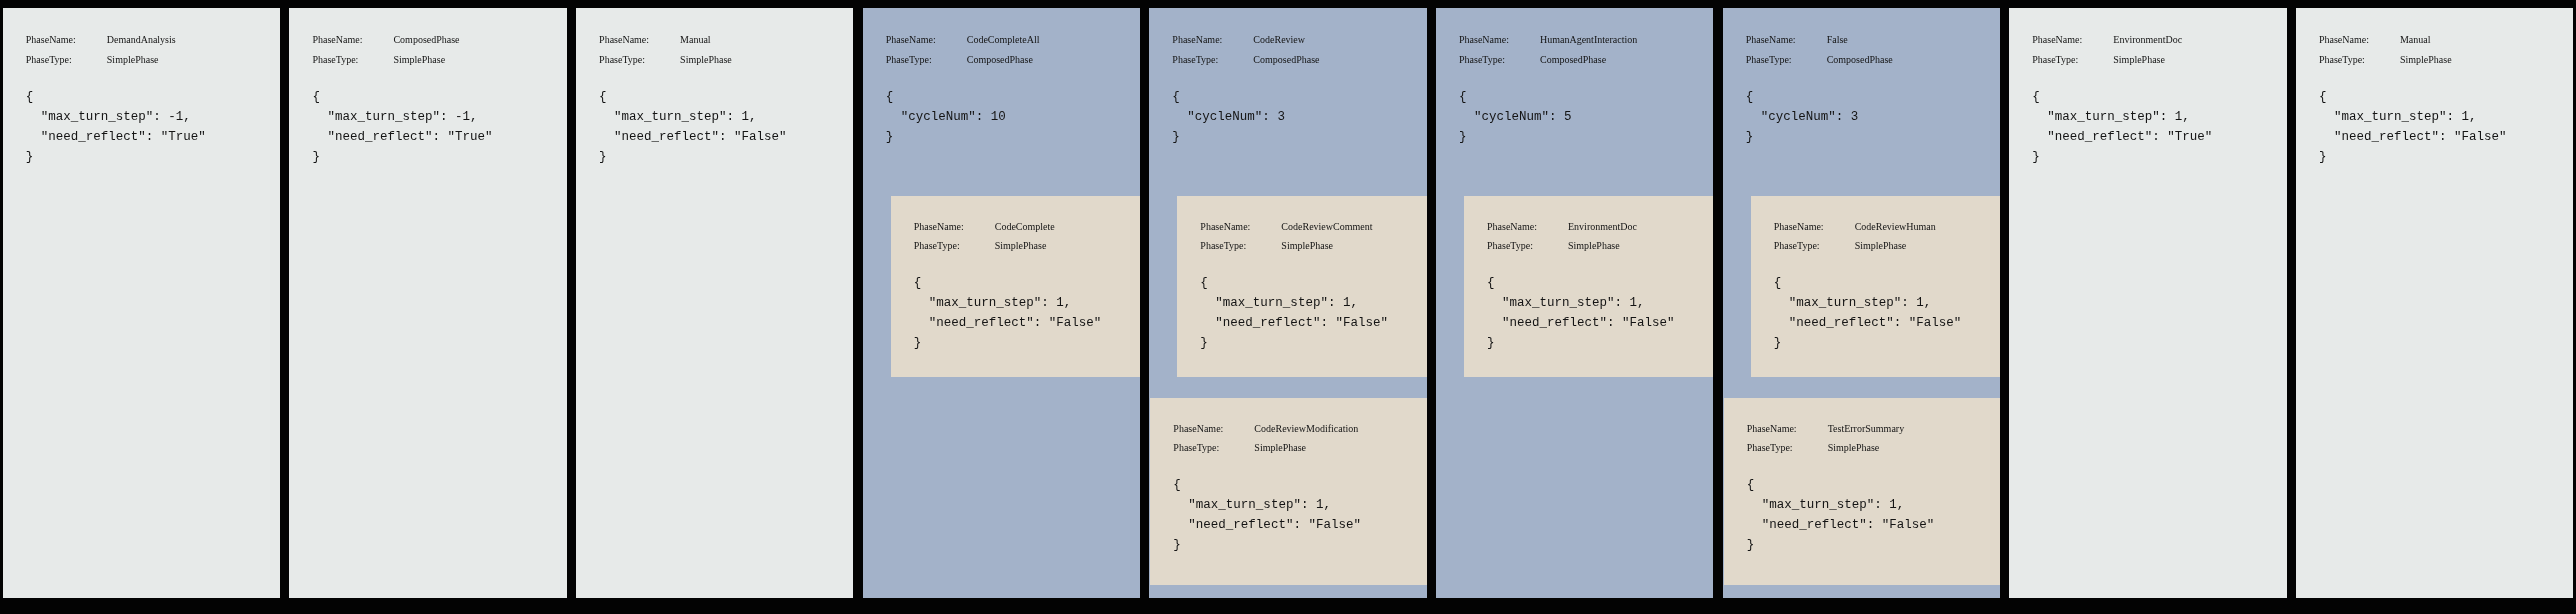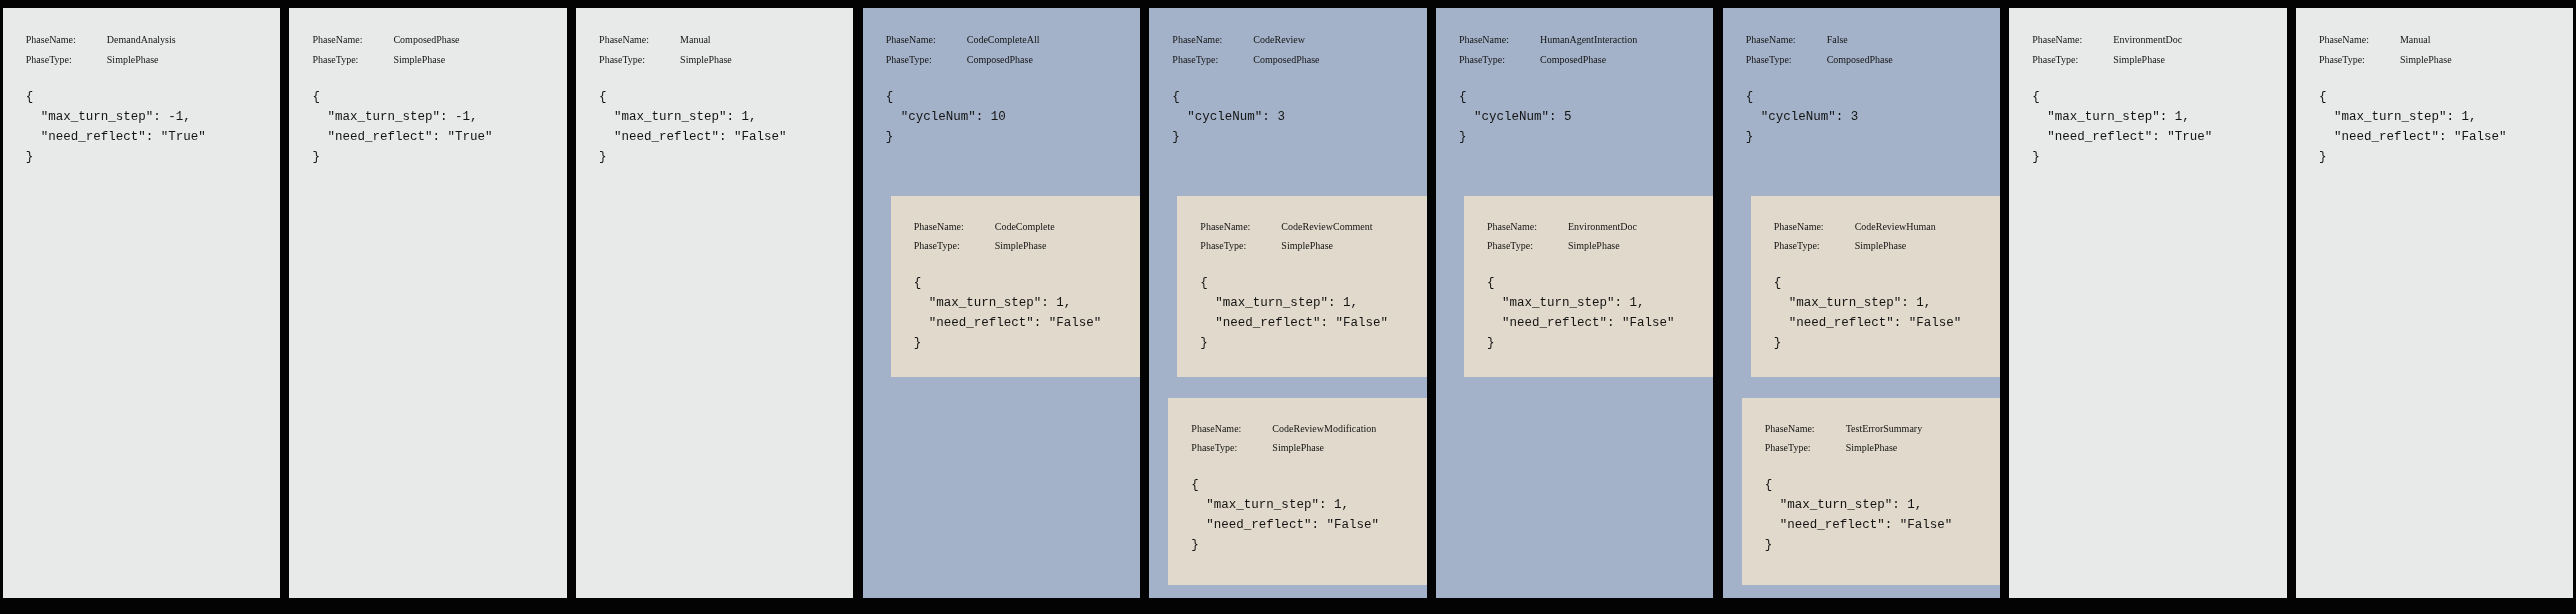--- a/index.html
+++ b/index.html
@@ -41,21 +41,21 @@
   .subcard {
     background: var(--subphase);
     height: 181px;
     flex: 0 0 181px;
     padding: 20.4px 7.4px 0 23px;
     margin-left: 28px;
   }
   .subcard.sub2 {
     height: 187px;
     flex: 0 0 187px;
-    margin-left: 19px;
+    margin-left: 1px;
   }
   .subgap {
     height: 21px;
     flex: 0 0 21px;
   }
   .kv {
     font-family: "Liberation Serif", serif;
     font-size: 10px;
     line-height: 19.5px;
     color: var(--text);

